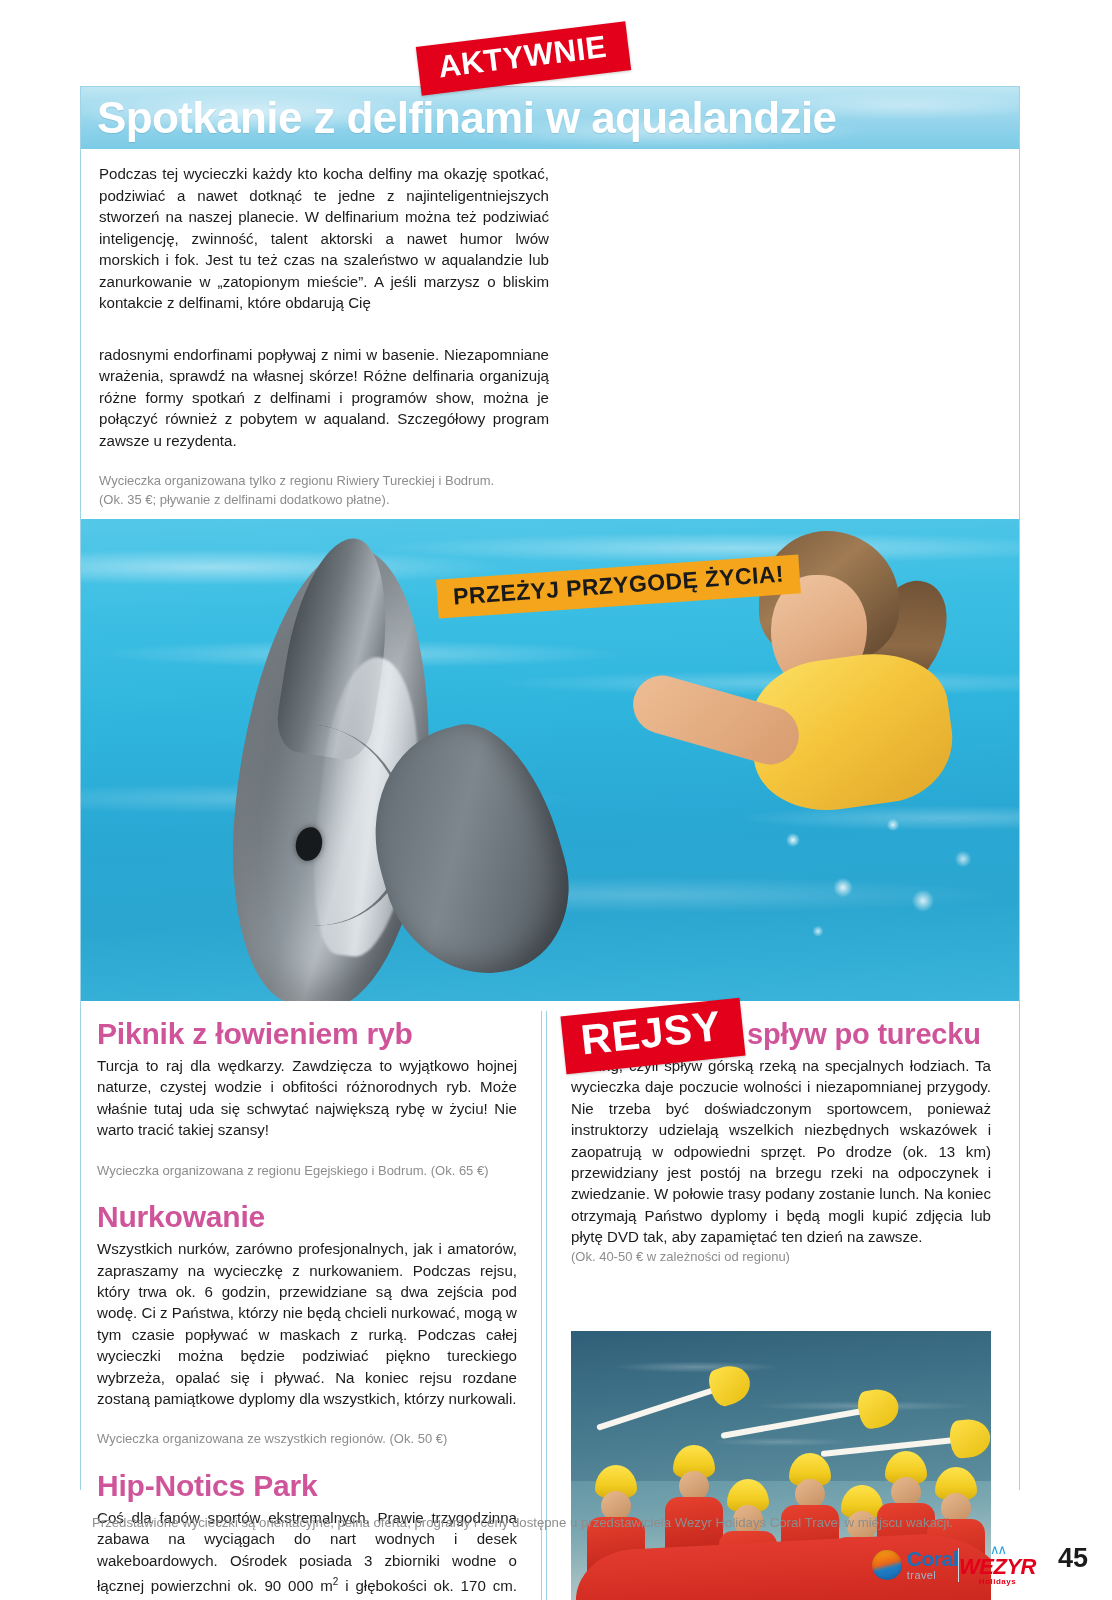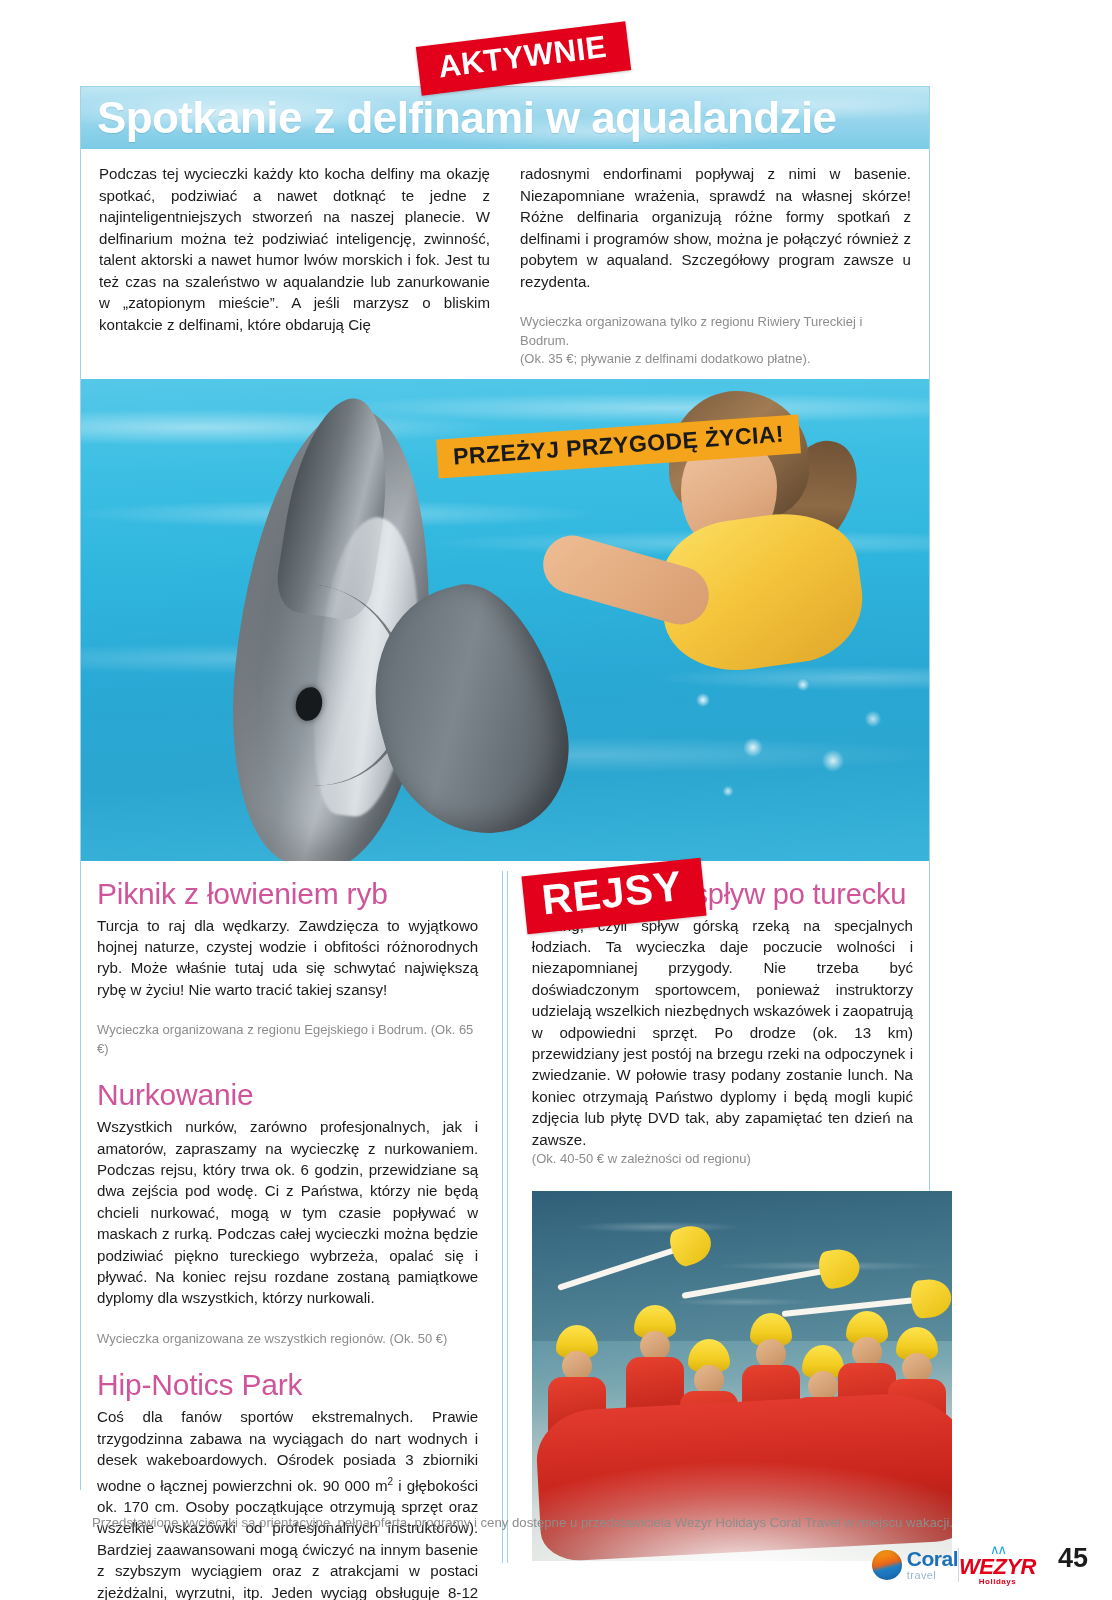--- a/index.html
+++ b/index.html
@@ -12,21 +12,21 @@
   .page {
     position: relative;
     width: 1112px; height: 1600px;
     background: #ffffff;
   }
 
   
   .content-frame {
     position: absolute;
     left: 80px; top: 86px;
-    width: 850px; height: 1404px;
+    width: 940px; height: 1404px;
     border: 1px solid #9fd4e6;
     background: #7f1d1d;
   }
 
   
   .header-band {
     position: relative;
     height: 62px;
     background: linear-gradient(180deg,#bfe6f2 0%, #a6dcef 30%, #8fd2ea 65%, #7ccbe6 100%);
     overflow: visible;
@@ -68,20 +68,21 @@
     box-shadow: 0 1px 3px rgba(0,0,0,.22);
     white-space: nowrap;
   }
 
   
   .intro {
     display: flex;
     gap: 30px;
     padding: 14px 18px 10px 18px;
     background: #ffffff;
+    flex-direction: column;
   }
   .intro-col { width: 450px; }
   .intro p {
     font-size: 15.1px;
     line-height: 21.5px;
     color: #1b1b1b;
     text-align: justify;
   }
   .note {
     font-size: 13px;
@@ -238,21 +239,21 @@
     background: #ffffff;
     height: 712px;
   }
   .col-left  { width: 452px; padding: 14px 16px 0 16px; }
   .col-div   { width: 6px; border-left:1px solid #9fd4e6; border-right:1px solid #9fd4e6; margin: 10px 8px 10px 8px; }
   .col-right { width: 452px; padding: 14px 16px 0 16px; position: relative; }
 
   h2.sect {
     color: #d0549a;
     font-size: 30px;
-    font-weight: normal;
+    font-weight: bold;
     line-height: 38px;
     letter-spacing: -0.2px;
     margin-bottom: 2px;
     white-space: nowrap;
   }
   h2.sect.small { font-size: 29px; }
   .body {
     font-size: 15.1px;
     line-height: 21.4px;
     color: #1b1b1b;

